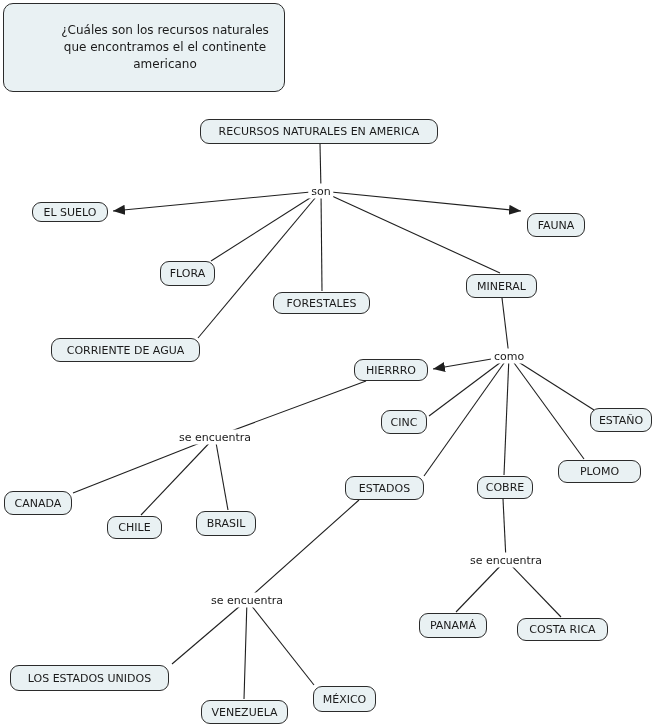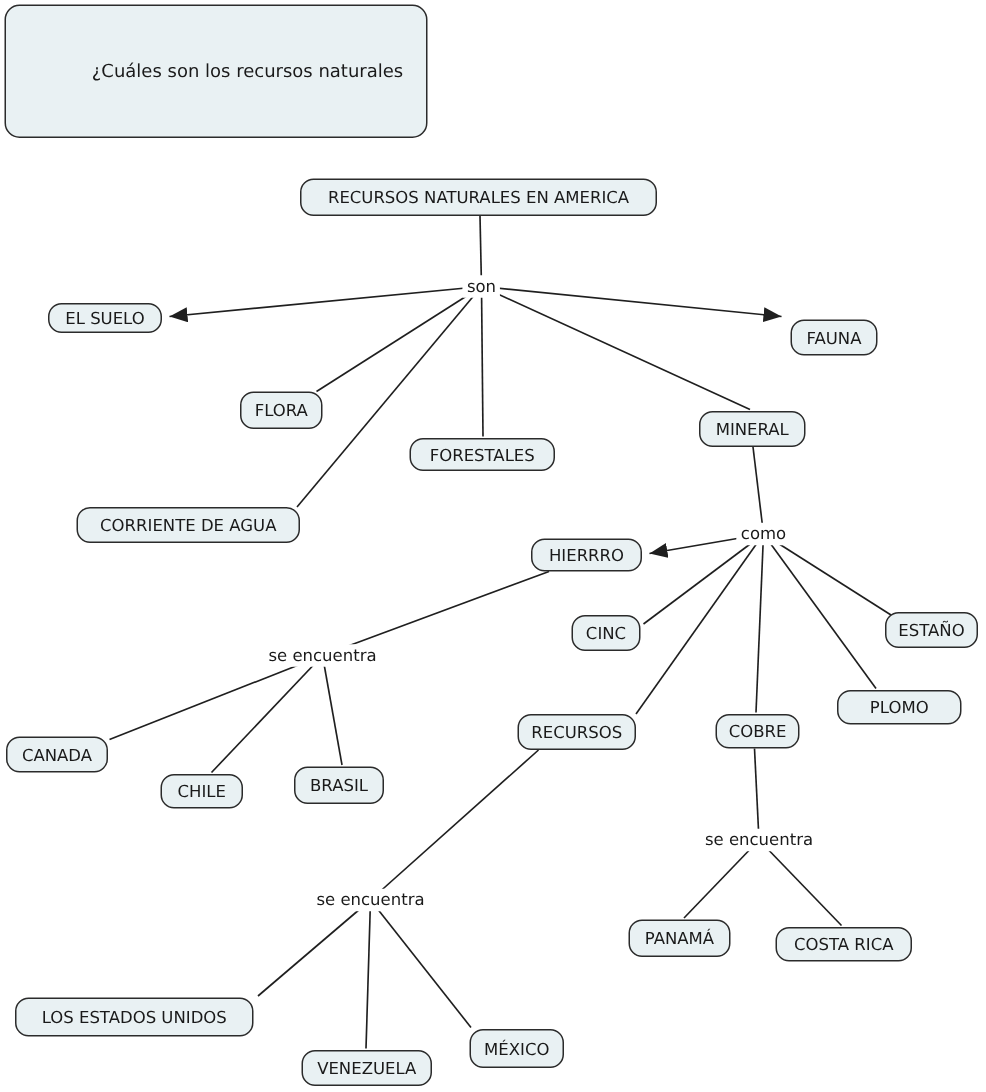--- a/index.html
+++ b/index.html
@@ -86,37 +86,38 @@
     <line x1="247" y1="600" x2="172" y2="664"></line>
     <line x1="247" y1="600" x2="244" y2="699"></line>
     <line x1="247" y1="600" x2="314" y2="685"></line>
     <line x1="503" y1="499" x2="506" y2="560"></line>
     <line x1="506" y1="560" x2="456" y2="612"></line>
     <line x1="506" y1="560" x2="561" y2="617"></line>
   </svg>
 
   <div class="question-box" style="left:3px;top:3px;width:282px;height:89px">
     <div>¿Cuáles son los recursos naturales</div>
+    <div>que encontramos el el continente americano</div>
   </div>
 
   <div class="node" style="left:200px;top:119px;width:238px;height:25px">RECURSOS NATURALES EN AMERICA</div>
 
   <div class="node" style="left:32px;top:202px;width:76px;height:20px">EL SUELO</div>
   <div class="node" style="left:160px;top:261px;width:55px;height:25px">FLORA</div>
   <div class="node" style="left:273px;top:292px;width:97px;height:22px">FORESTALES</div>
   <div class="node" style="left:51px;top:338px;width:149px;height:24px">CORRIENTE DE AGUA</div>
   <div class="node" style="left:527px;top:213px;width:58px;height:24px">FAUNA</div>
   <div class="node" style="left:466px;top:274px;width:71px;height:24px">MINERAL</div>
 
   <div class="node" style="left:354px;top:359px;width:74px;height:22px">HIERRRO</div>
   <div class="node" style="left:381px;top:410px;width:46px;height:24px">CINC</div>
   <div class="node" style="left:590px;top:408px;width:62px;height:24px">ESTAÑO</div>
   <div class="node" style="left:558px;top:460px;width:83px;height:23px">PLOMO</div>
   <div class="node" style="left:477px;top:476px;width:56px;height:23px">COBRE</div>
-  <div class="node" style="left:345px;top:476px;width:79px;height:24px">RECURSOS</div>
+  <div class="node" style="left:345px;top:476px;width:79px;height:24px">ESTADOS</div>
 
   <div class="node" style="left:4px;top:491px;width:68px;height:24px">CANADA</div>
   <div class="node" style="left:107px;top:516px;width:55px;height:23px">CHILE</div>
   <div class="node" style="left:196px;top:511px;width:60px;height:25px">BRASIL</div>
 
   <div class="node" style="left:10px;top:665px;width:159px;height:26px">LOS ESTADOS UNIDOS</div>
   <div class="node" style="left:201px;top:700px;width:87px;height:24px">VENEZUELA</div>
   <div class="node" style="left:313px;top:686px;width:63px;height:26px">MÉXICO</div>
 
   <div class="node" style="left:419px;top:613px;width:68px;height:25px">PANAMÁ</div>

